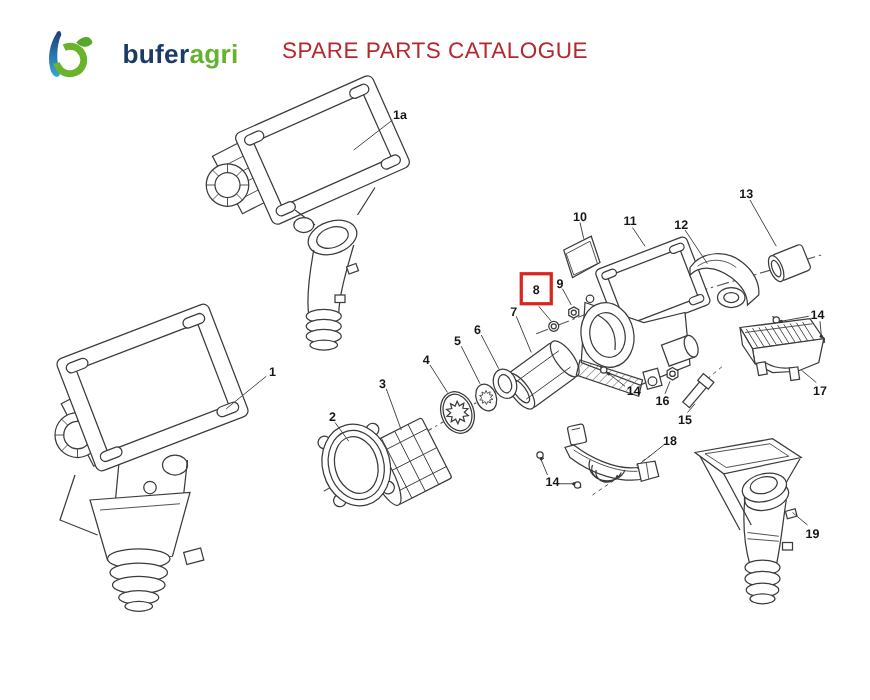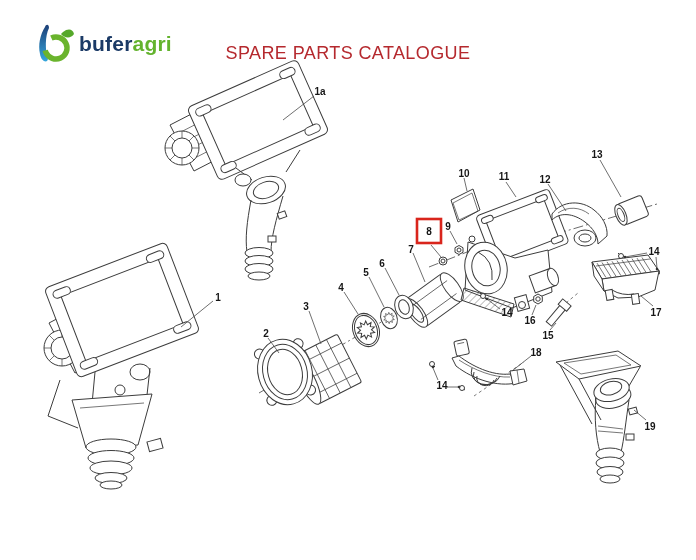--- a/index.html
+++ b/index.html
@@ -1,23 +1,23 @@
 <!DOCTYPE html>
 <html><head>
 <meta charset="utf-8">
 <style>
   html,body{margin:0;padding:0;}
   body{width:696px;height:560px;background:#ffffff;position:relative;overflow:hidden;
        font-family:"Liberation Sans",sans-serif;}
   .header{position:absolute;left:0;top:0;width:696px;height:62px;z-index:5;}
-  .logo{position:absolute;left:33px;top:22px;display:flex;align-items:center;}
+  .logo{position:absolute;left:33px;top:22px;display:flex;align-items:center;gap:19px;}
   .logo-text{font-size:21px;font-weight:bold;letter-spacing:0.2px;margin-left:4px;}
   .brand-bold{color:#1b3a66;}
   .brand-accent{color:#63b32e;}
-  .page-title{position:absolute;left:0;top:43px;width:100%;text-align:center;
+  .page-title{position:absolute;left:0;top:30px;width:100%;text-align:center;
               font-size:18px;color:#b5292e;letter-spacing:0.4px;}
   svg text.lbl{font-family:"Liberation Sans",sans-serif;font-weight:bold;font-size:10px;fill:#161616;}
   .ln{stroke:#3c3c3c;stroke-width:1;fill:none;}
   .thin{stroke:#3c3c3c;stroke-width:0.7;fill:none;}
   .solid{fill:#ffffff;stroke:#3c3c3c;stroke-width:1;}
   .leader{stroke:#4a4a4a;stroke-width:0.8;fill:none;}
   .cline{stroke:#5a5a5a;stroke-width:0.9;fill:none;stroke-dasharray:10 3 2 3;}
   .dash{stroke:#5a5a5a;stroke-width:0.8;fill:none;stroke-dasharray:3 3;}
   .dot{fill:#333;stroke:none;}
   #diagram{position:absolute;left:0;top:0;z-index:1;}

